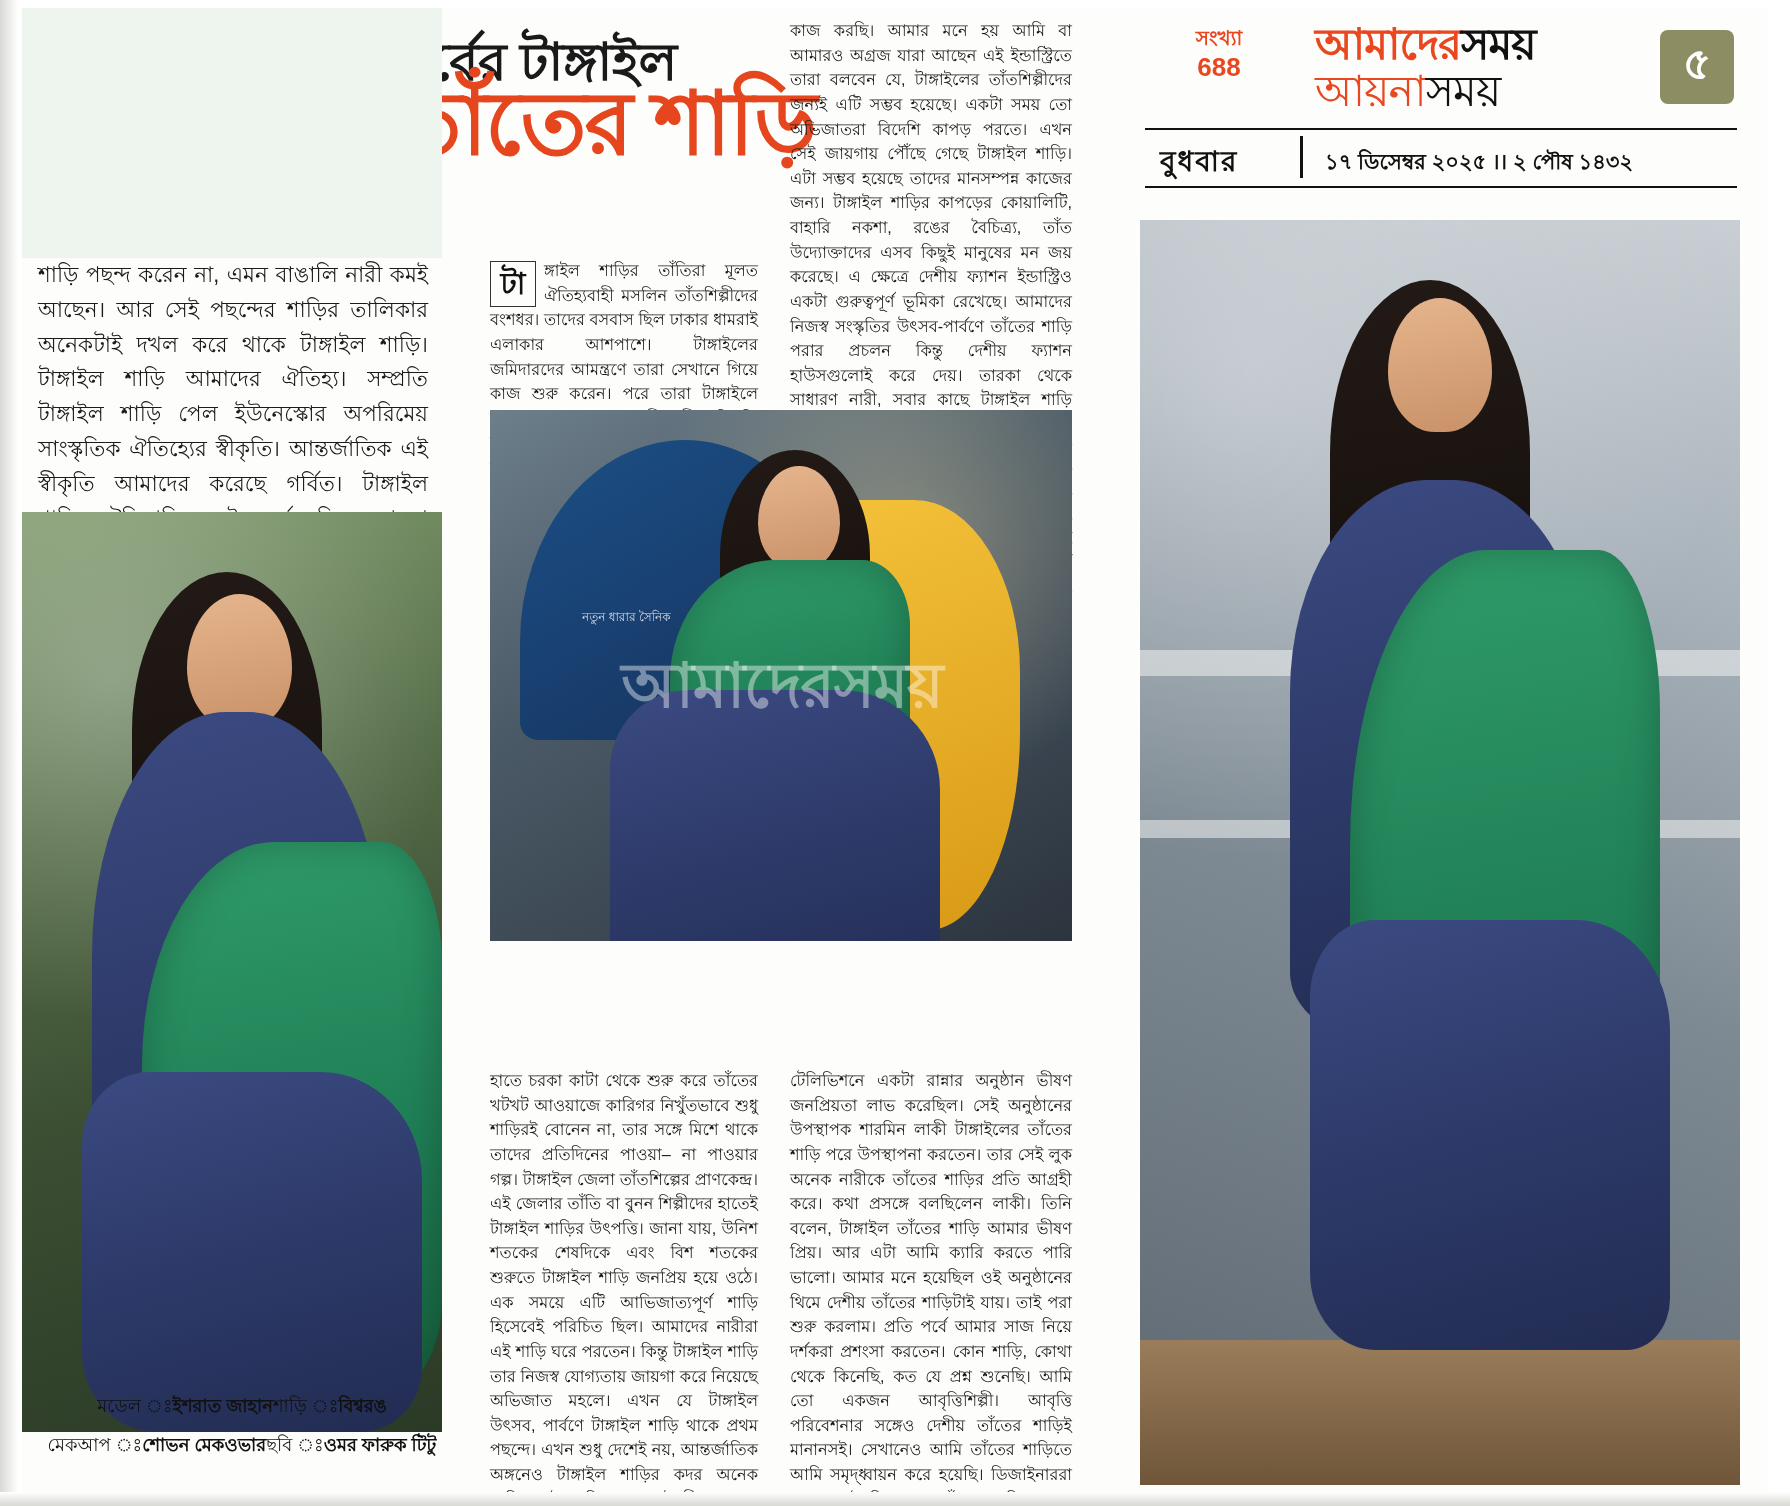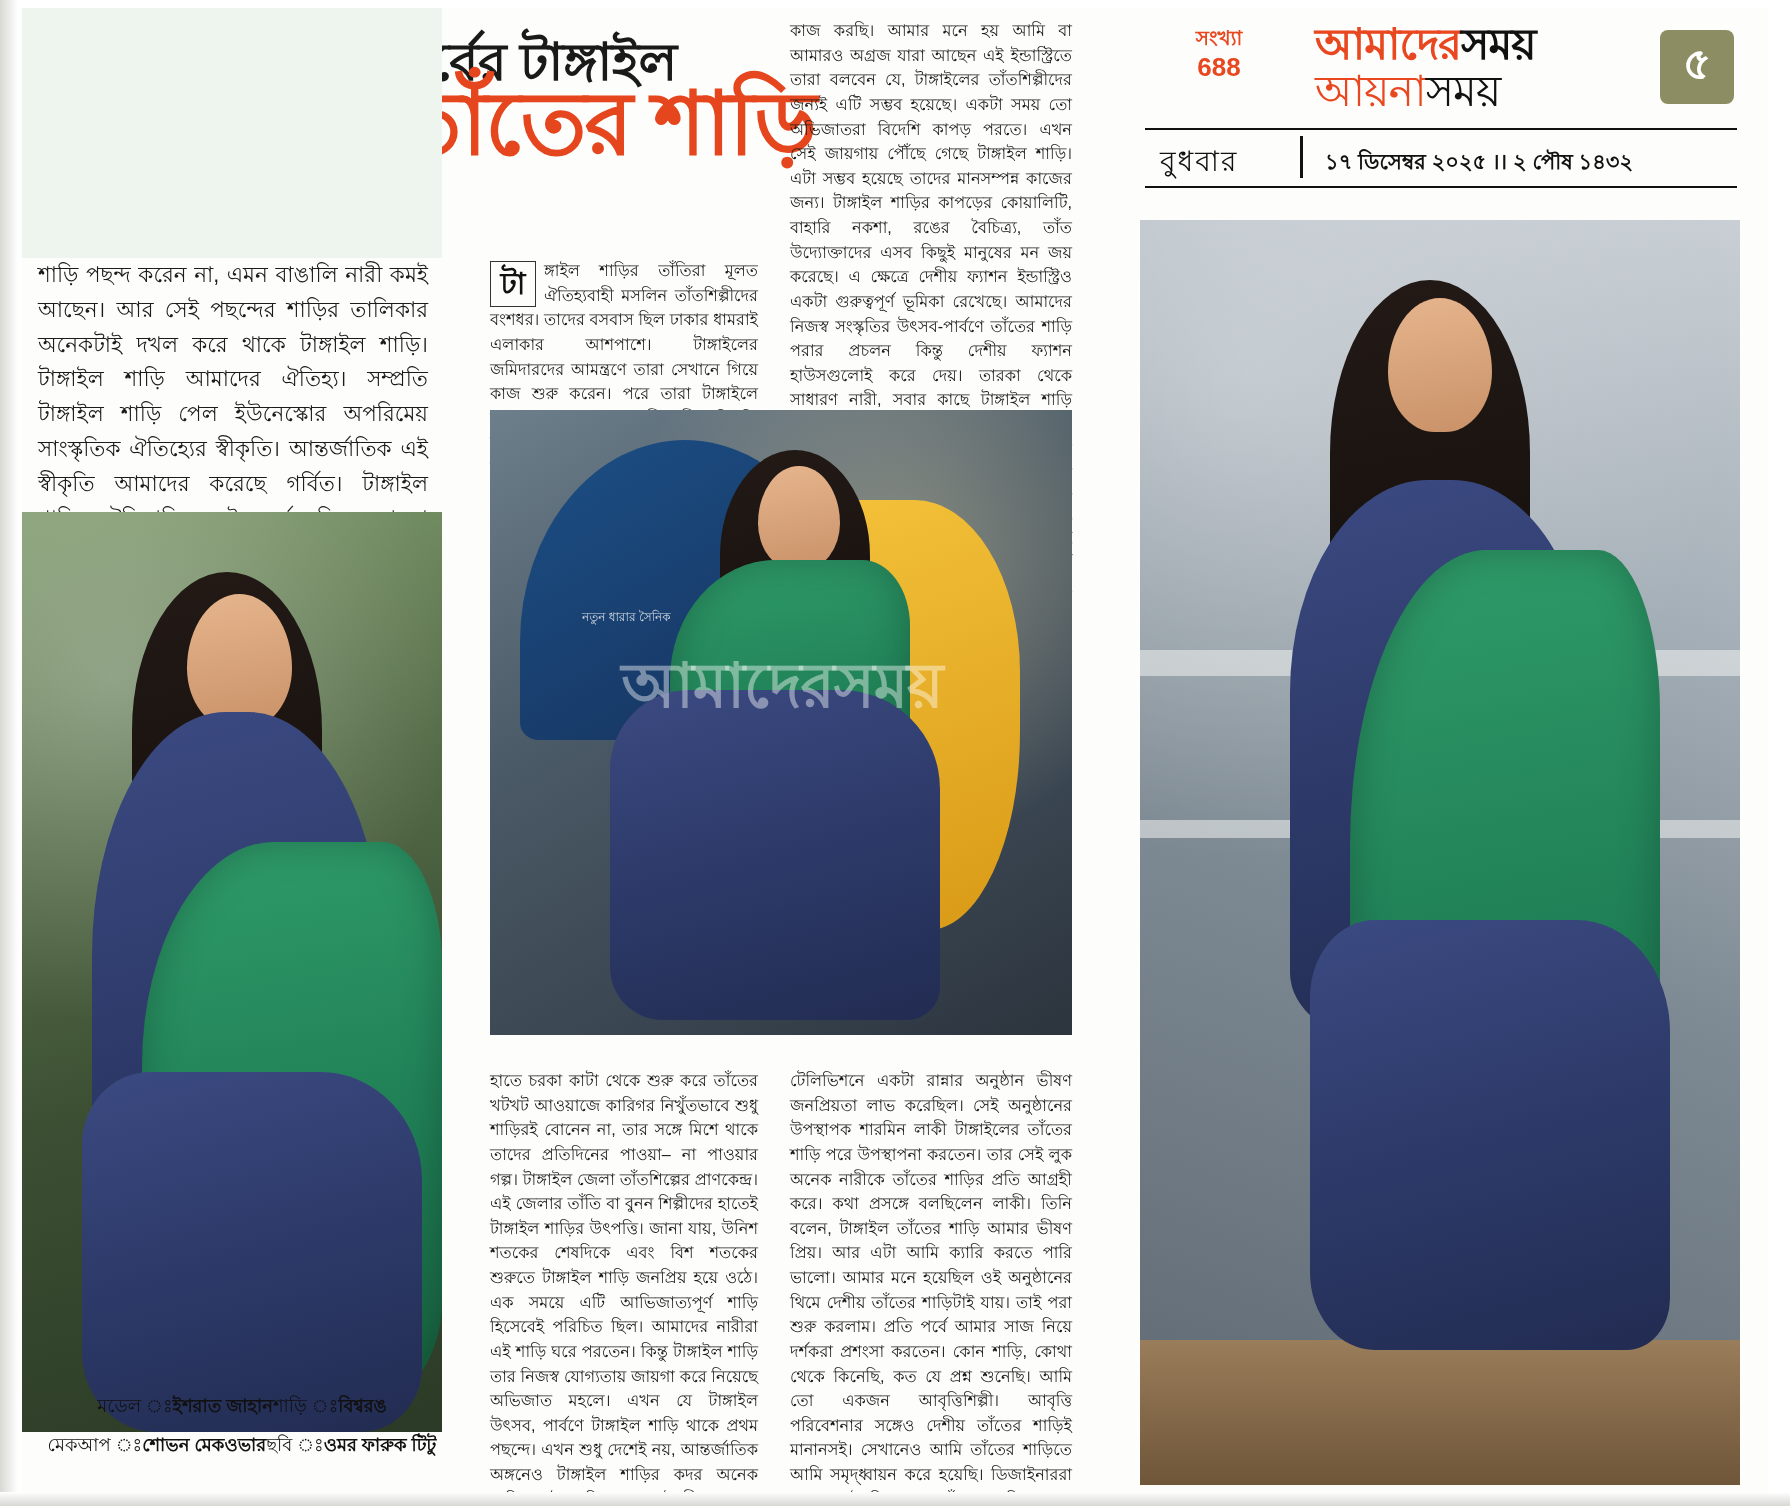--- a/index.html
+++ b/index.html
@@ -34,21 +34,21 @@
   .logo-line1 .blk{color:#111111;}
   .logo-line2{font-size:43px;font-weight:normal;color:#e8471f;letter-spacing:-1px;line-height:1.05;margin-top:2px;}
   .logo-line2 .blk{color:#111111;}
   .logo-mark{
     position:absolute;left:520px;top:16px;width:74px;height:74px;border-radius:8px;
     background:#8d8d63;color:#ffffff;font-size:44px;font-weight:bold;
     display:flex;align-items:center;justify-content:center;
   }
   .md-rule{position:absolute;left:1145px;top:128px;width:592px;height:2px;background:#111;}
   .md-rule2{position:absolute;left:1145px;top:186px;width:592px;height:2px;background:#111;}
-  .weekday{position:absolute;left:1160px;top:140px;font-size:28px;font-weight:normal;color:#111;letter-spacing:2px;}
+  .weekday{position:absolute;left:1160px;top:140px;font-size:28px;font-weight:bold;color:#111;letter-spacing:2px;}
   .vrule{position:absolute;left:1300px;top:136px;width:3px;height:42px;background:#111;}
   .datetext{position:absolute;left:1325px;top:146px;font-size:21px;color:#111;font-weight:bold;}
 
   
   .kicker{
     position:absolute;left:395px;top:22px;width:420px;text-align:left;
     font-size:52px;font-weight:bold;color:#1a1a1a;letter-spacing:-0.5px;
   }
   .headline{
     position:absolute;left:195px;top:78px;width:620px;text-align:right;
@@ -72,21 +72,21 @@
 
   .c2top{left:490px;top:258px;width:268px;}
   .c3top{left:790px;top:18px;width:282px;}
 
   .c1bot{left:490px;top:1068px;width:268px;}
   .c2bot{left:790px;top:1068px;width:282px;}
 
   
   .photo{position:absolute;overflow:hidden;background:#2e3a2b;}
   .ph1{left:22px;top:512px;width:420px;height:920px;}
-  .ph2{left:490px;top:410px;width:582px;height:625px;}
+  .ph2{left:490px;top:410px;width:582px;height:531px;}
   .ph3{left:1140px;top:220px;width:600px;height:1265px;}
 
   
   .bg-garden{
     width:100%;height:100%;
     background:
       radial-gradient(circle at 22% 18%, rgba(255,255,255,.28), transparent 42%),
       linear-gradient(165deg,#7f9a6d 0%,#566d49 32%,#3c4f33 60%,#2b3a26 100%);
   }
   .bg-street{

